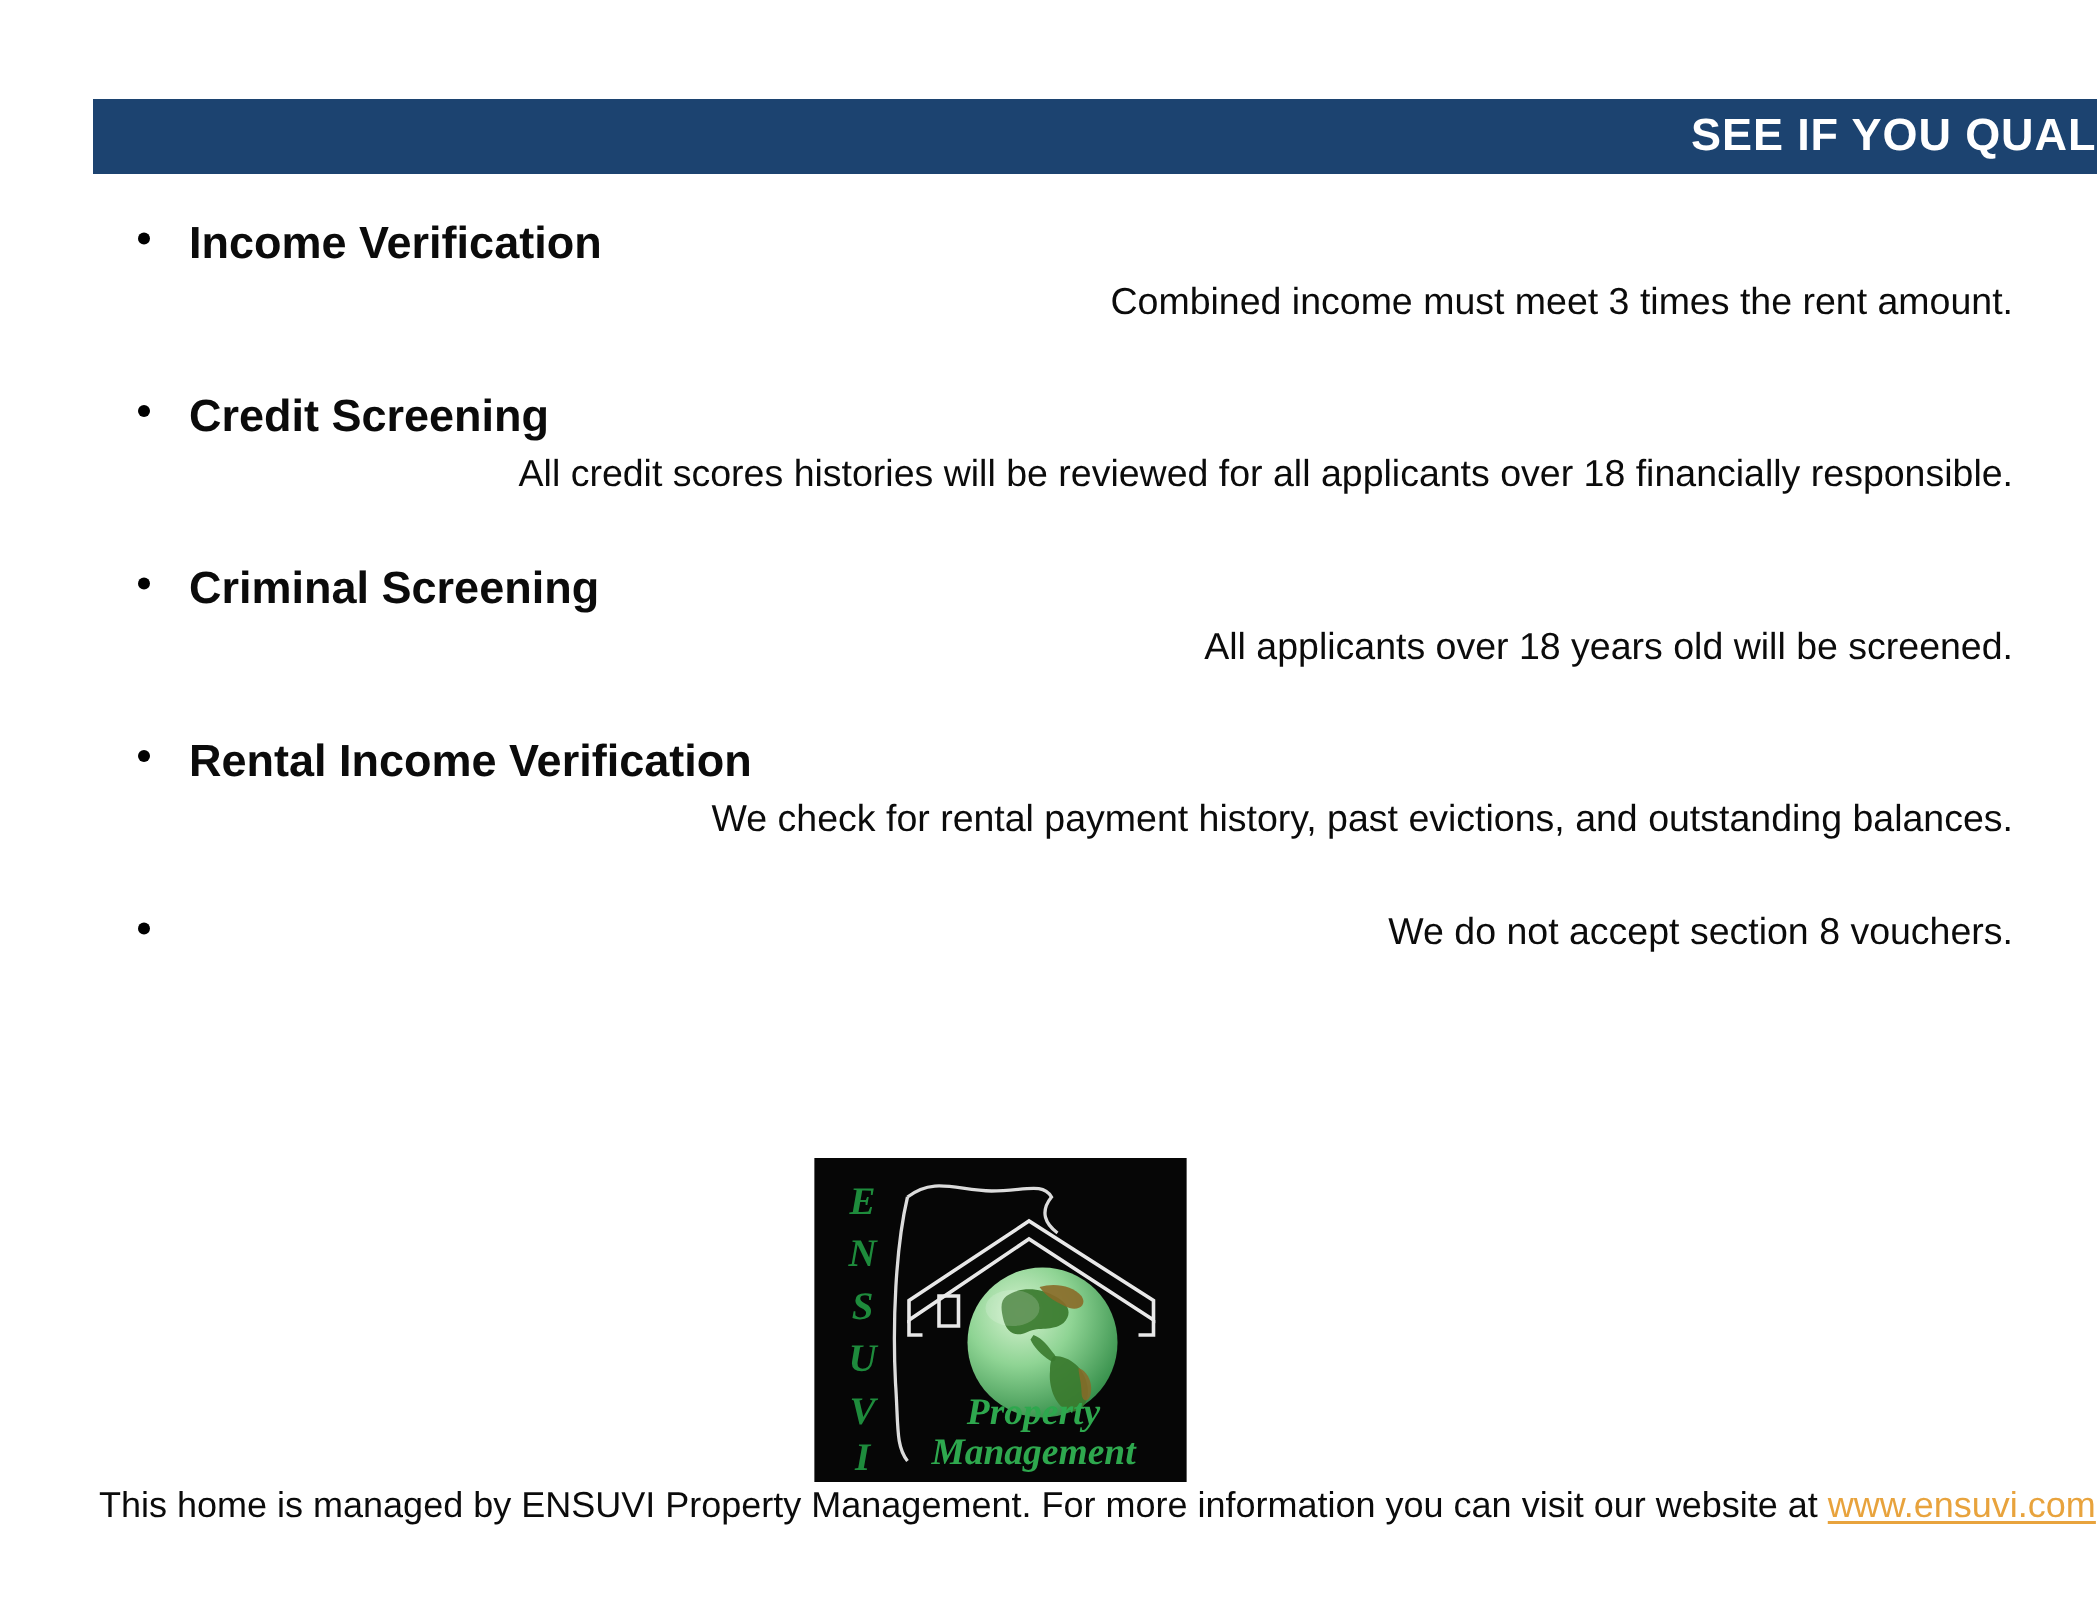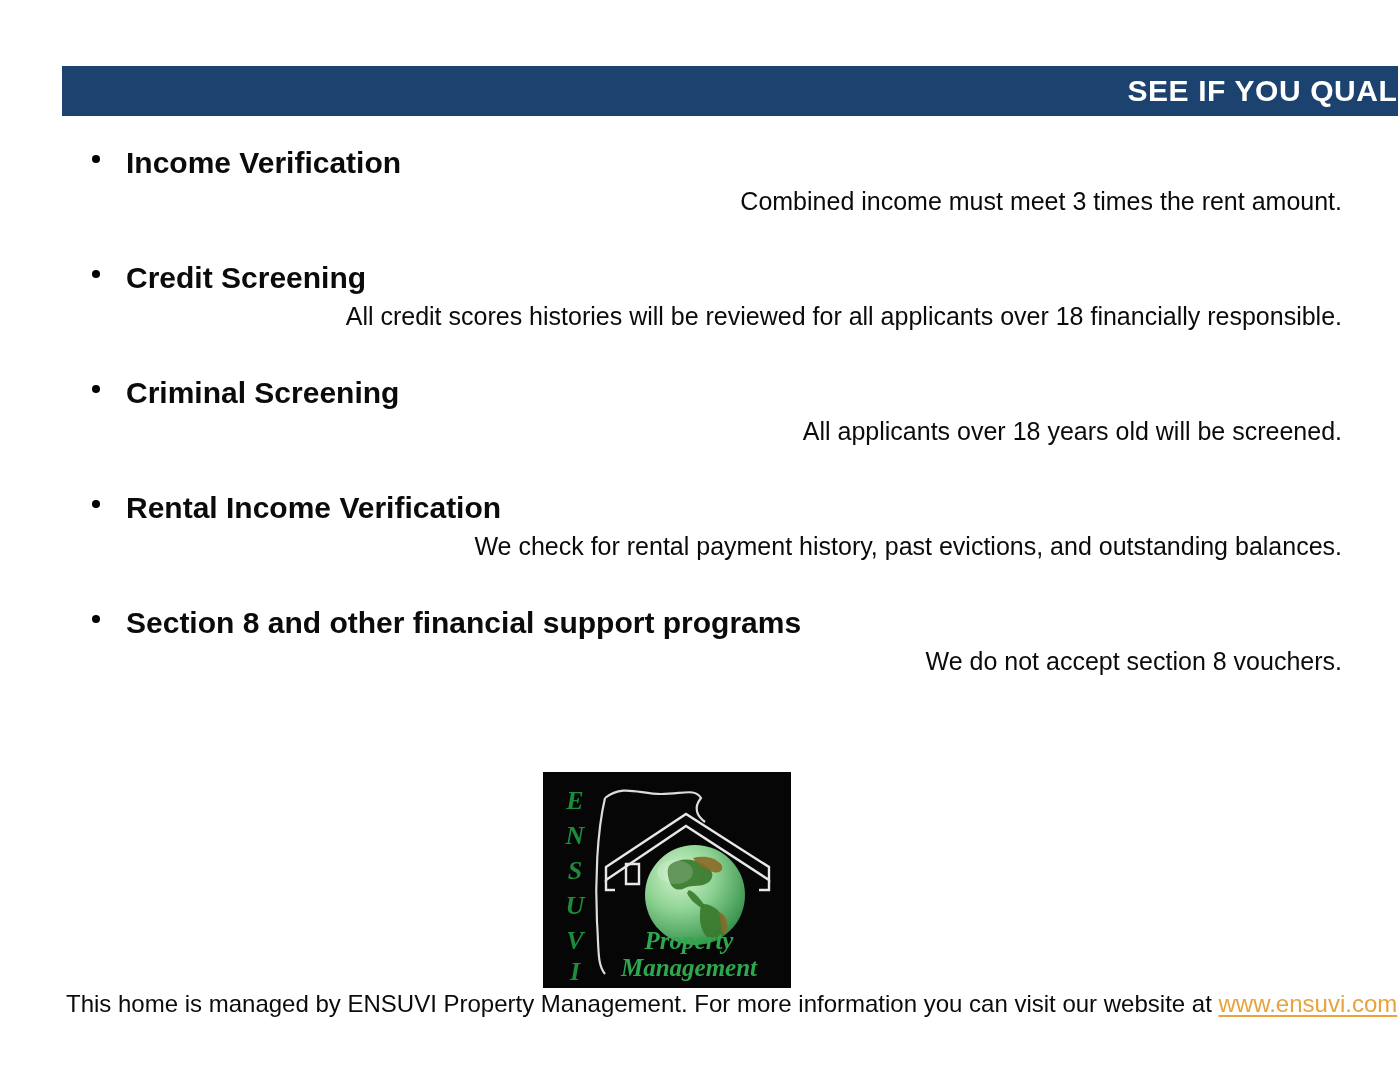--- a/index.html
+++ b/index.html
@@ -132,21 +132,20 @@
   </div>
 
   <div class="bullet-block">
     <span class="bullet-dot"></span>
     <div class="bullet-heading">Rental Income Verification</div>
     <div class="bullet-detail">We check for rental payment history, past evictions, and outstanding balances.</div>
   </div>
 
   <div class="bullet-block">
     <span class="bullet-dot"></span>
-    <div class="bullet-heading">Section 8 and other financial support programs</div>
     <div class="bullet-detail">We do not accept section 8 vouchers.</div>
   </div>
 
 </div>
 
 <div class="logo">
   <svg width="248" height="216" viewBox="0 0 248 216" xmlns="http://www.w3.org/2000/svg">
     <defs>
       <radialGradient id="globeGrad" cx="35%" cy="30%" r="78%">
         <stop offset="0%" stop-color="#d6f2d0"></stop>

